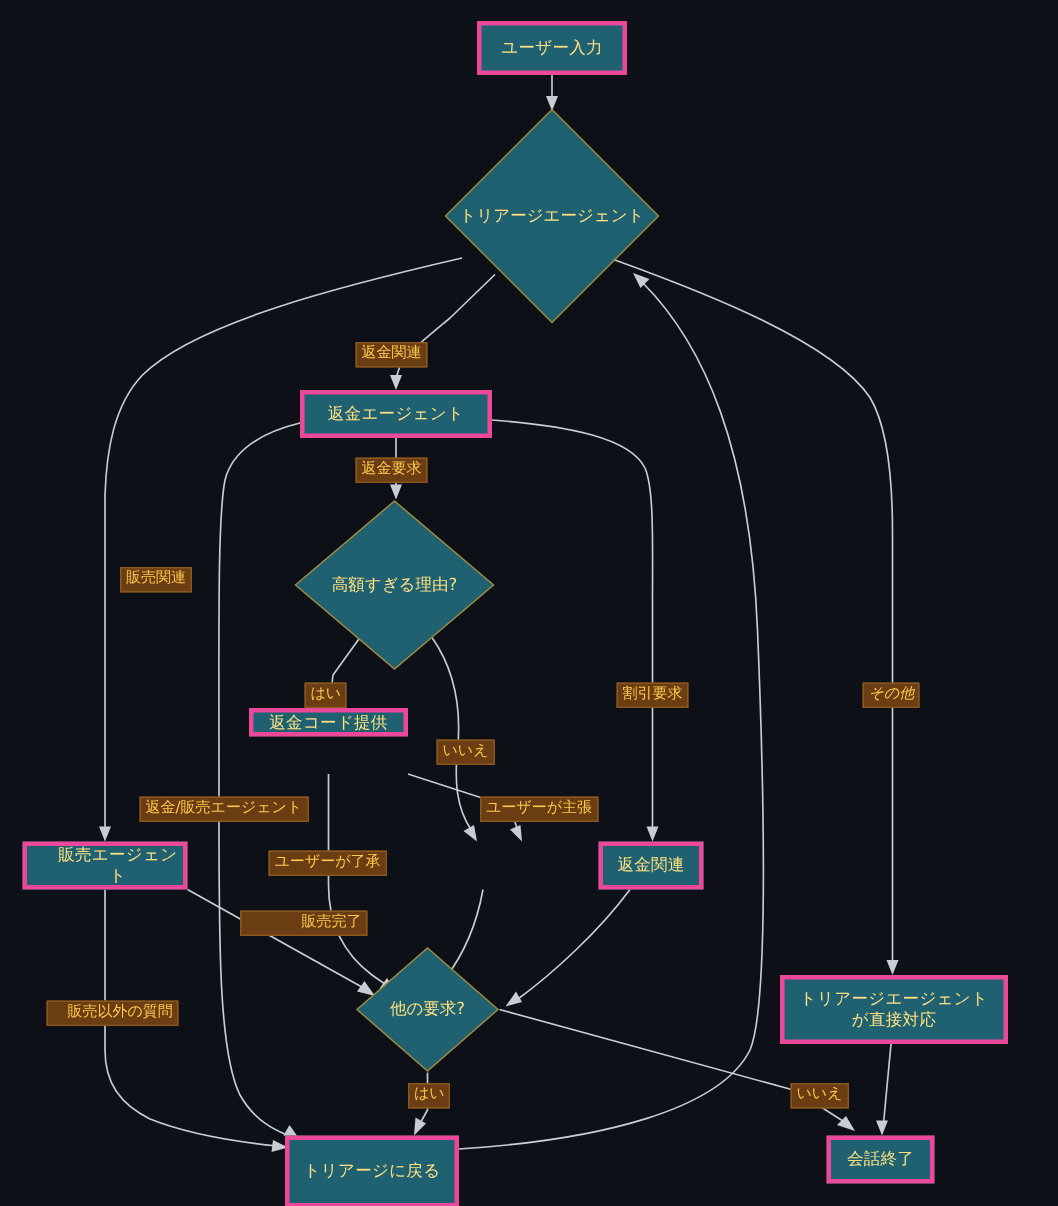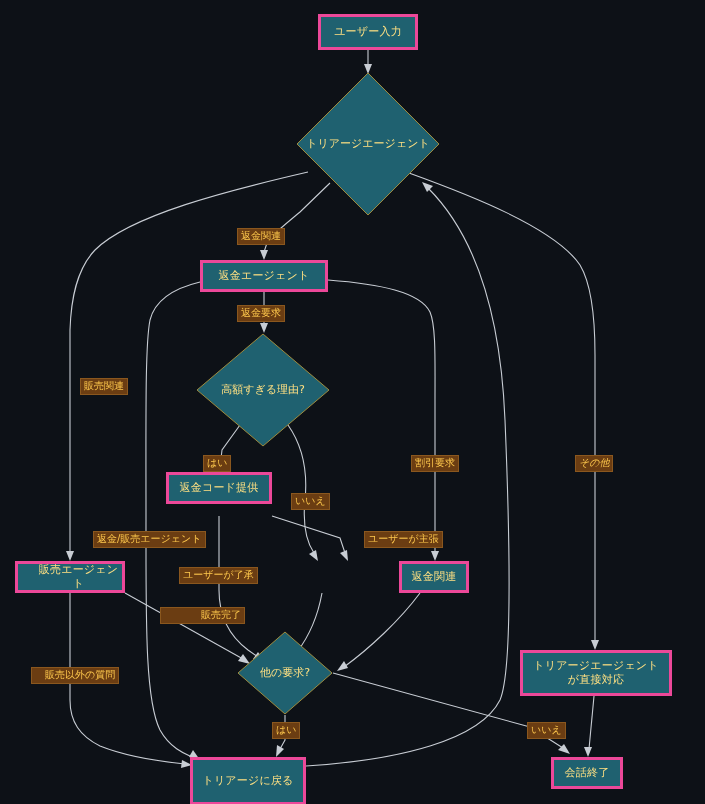--- a/index.html
+++ b/index.html
@@ -177,21 +177,21 @@
     <span>返金エージェント</span>
   </div>
 
   <div class="diamond-wrap" style="left:196px; top:333px; width:134px; height:114px;">
     <svg width="134" height="114" viewBox="0 0 134 114">
       <polygon class="diamond-shape" points="67,1 133,57 67,113 1,57"></polygon>
     </svg>
     <div class="diamond-label">高額すぎる理由?</div>
   </div>
 
-  <div class="node" style="left:166px; top:472px; width:106px; height:32px;">
+  <div class="node" style="left:166px; top:472px; width:106px; height:19px;">
     <span>返金コード提供</span>
   </div>
 
   <div class="node" style="left:15px; top:561px; width:110px; height:32px;padding-left:17px;">
     <span>販売エージェント</span>
   </div>
 
 
   <div class="node" style="left:399px; top:561px; width:70px; height:32px;">
     <span>返金関連</span>
@@ -217,21 +217,21 @@
     <span>会話終了</span>
   </div>
 
   <div class="edge-label" style="left:237px; top:228px;">返金関連</div>
   <div class="edge-label" style="left:44px; top:378px;margin-left:36px;">販売関連</div>
   <div class="edge-label" style="left:575px; top:455px;font-style:italic;">その他</div>
   <div class="edge-label" style="left:237px; top:305px;text-align:right;">返金要求</div>
   <div class="edge-label" style="left:411px; top:455px;">割引要求</div>
   <div class="edge-label" style="left:203px; top:455px;">はい</div>
   <div class="edge-label" style="left:291px; top:493px;">いいえ</div>
-  <div class="edge-label" style="left:320px; top:531px;margin-left:44px;">ユーザーが主張</div>
+  <div class="edge-label" style="left:320px; top:531px;">ユーザーが主張</div>
   <div class="edge-label" style="left:93px; top:531px;">返金/販売エージェント</div>
   <div class="edge-label" style="left:179px; top:567px;">ユーザーが了承</div>
   <div class="edge-label" style="left:160px; top:607px;padding-left:40px;">販売完了</div>
   <div class="edge-label" style="left:31px; top:667px;padding-left:13px;">販売以外の質問</div>
   <div class="edge-label" style="left:272px; top:722px;">はい</div>
   <div class="edge-label" style="left:527px; top:722px;">いいえ</div>
 
 </div>
 
 </body></html>

